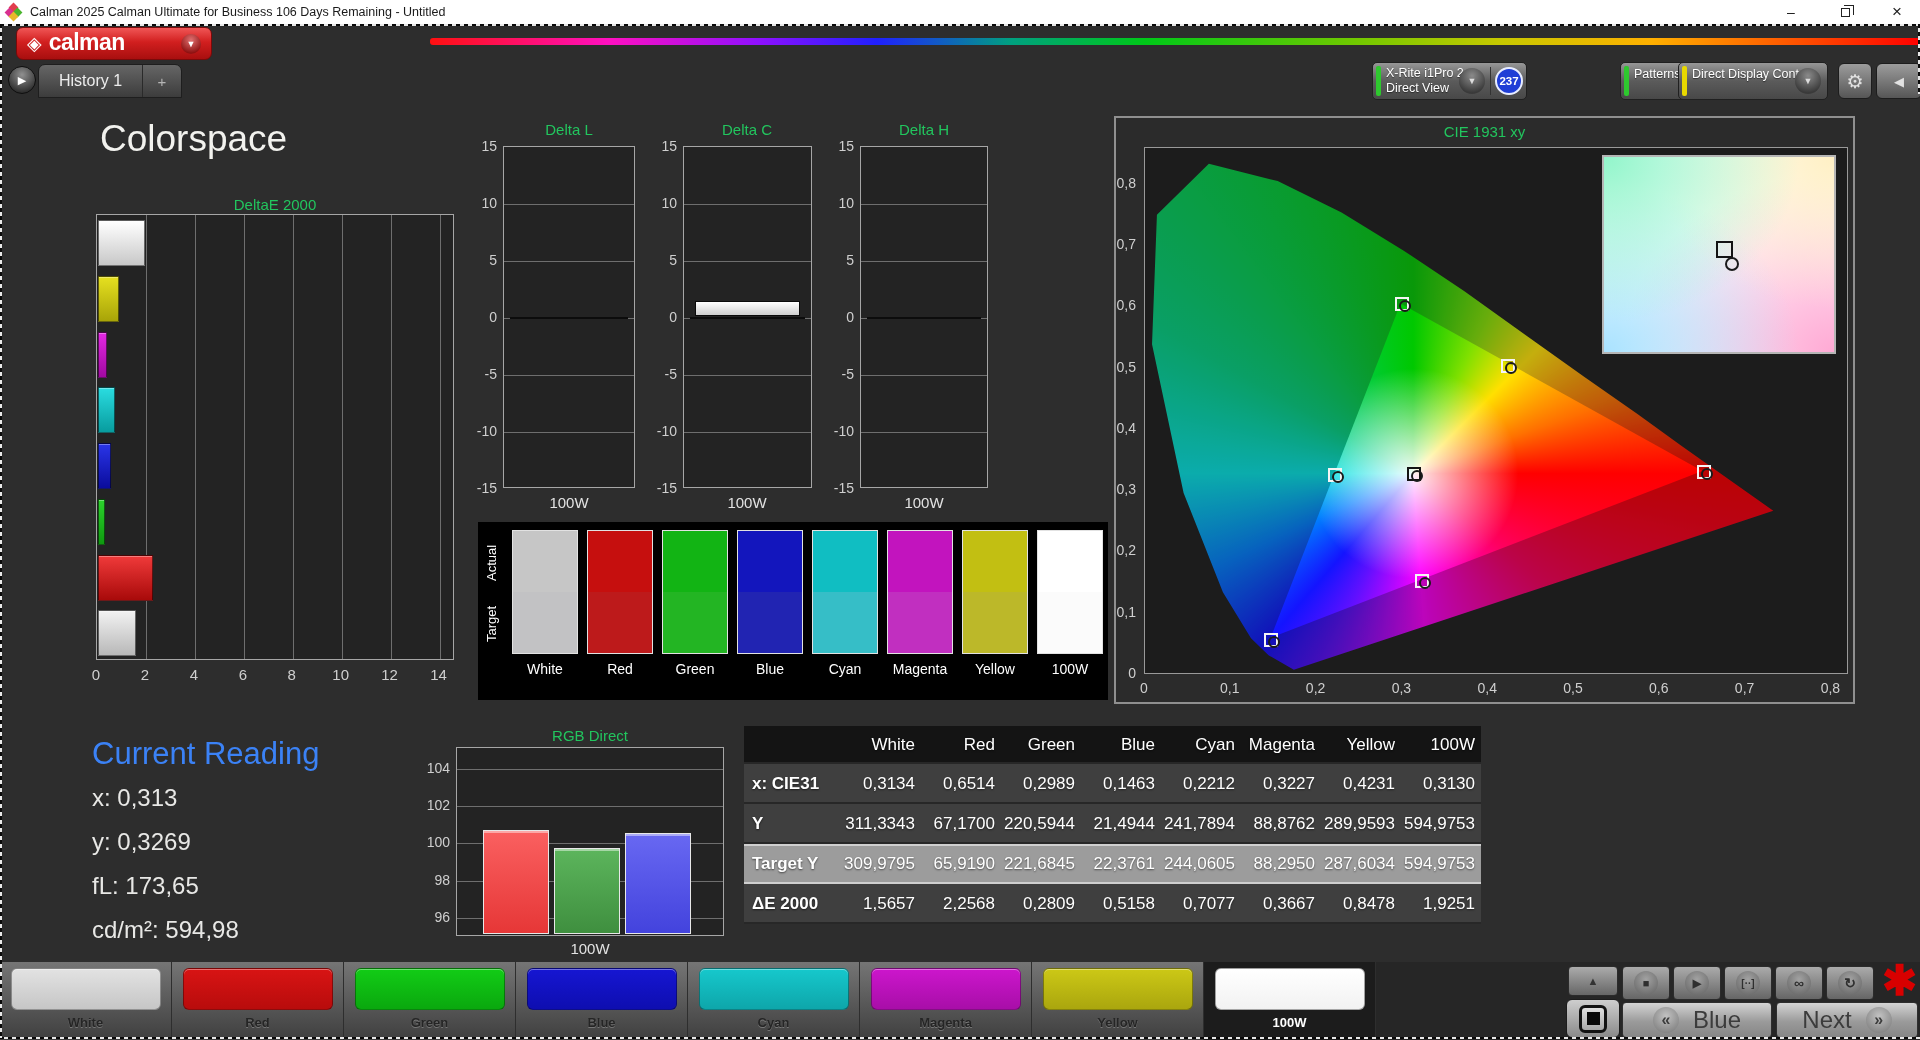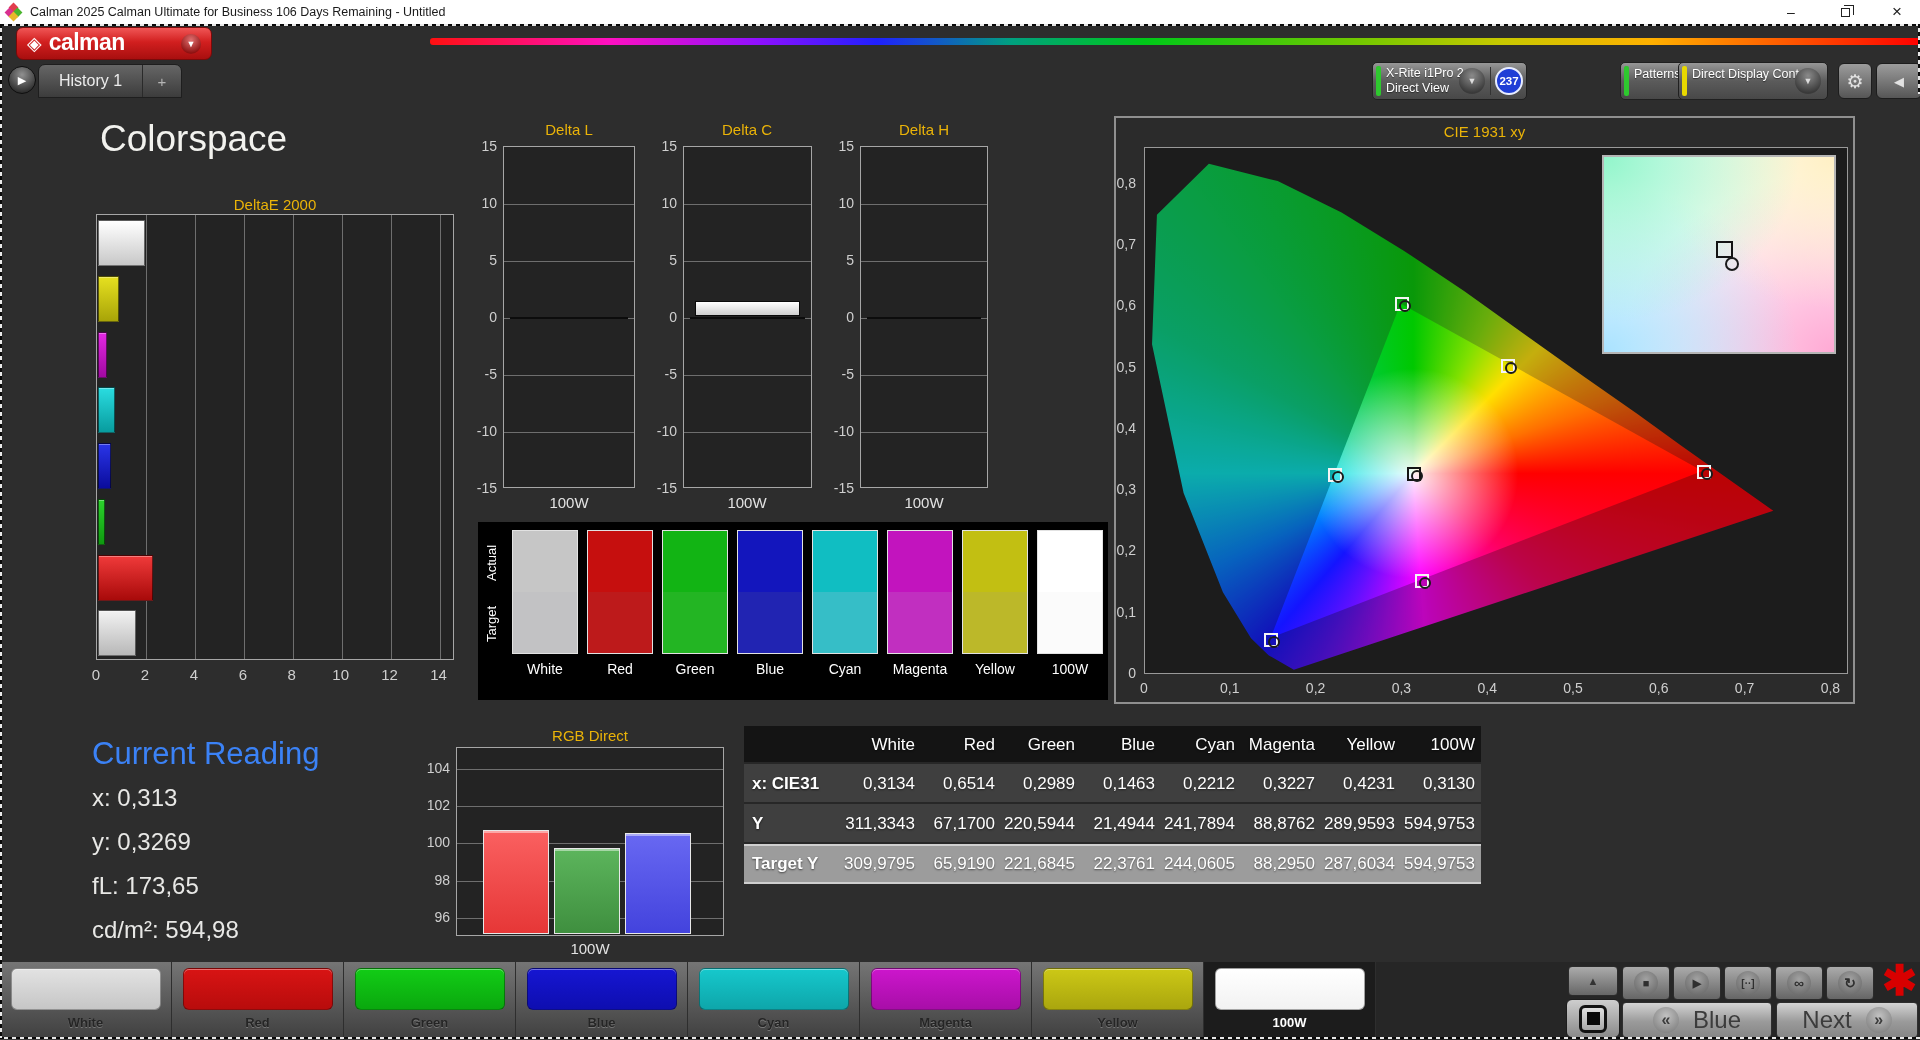--- a/index.html
+++ b/index.html
@@ -35,21 +35,21 @@
 .dd{position:absolute;top:62px;height:38px;background:linear-gradient(180deg,#979797,#5b5b5b 50%,#484848);border:1px solid #202020;border-radius:5px;color:#fff}
 .dd .lbar{position:absolute;left:3px;top:3px;bottom:3px;width:5px;border-radius:2px}
 .ddtext{position:absolute;left:13px;top:3px;font-size:12.5px;line-height:15px;white-space:nowrap;text-shadow:0 1px 1px rgba(0,0,0,.5)}
 .ddchev{position:absolute;width:26px;height:26px;border-radius:50%;background:radial-gradient(circle at 50% 30%,#8a8a8a,#3a3a3a 75%);color:#ddd;font-size:9px;display:flex;align-items:center;justify-content:center}
 .vdiv{position:absolute;top:4px;bottom:4px;width:1px;background:#333}
 .badge{position:absolute;width:28px;height:28px;border-radius:50%;background:#1f3ed6;border:2px solid #e8edff;color:#fff;font-size:11.5px;font-weight:bold;display:flex;align-items:center;justify-content:center}
 .sqbtn{position:absolute;top:63px;height:36px;background:linear-gradient(180deg,#9c9c9c,#565656);border:1px solid #1d1d1d;border-radius:6px;color:#e2e2e2;display:flex;align-items:center;justify-content:center}
 
 
 .page-title{position:absolute;left:100px;top:118px;font-size:37px;color:#f2f2ee}
-.chart-title{position:absolute;font-size:15px;color:#eab308;text-align:right;transform:translateX(-50%);white-space:nowrap}
+.chart-title{position:absolute;font-size:15px;color:#22c55e;text-align:right;transform:translateX(-50%);white-space:nowrap}
 .xlabel{position:absolute;font-size:15px;color:#e2e2e2;transform:translateX(-50%);white-space:nowrap}
 
 
 .plot{position:absolute;background:#232323;border:1px solid #a6a6a6}
 .vgrid{position:absolute;top:0;bottom:0;width:1px;background:#6e6e6e}
 .hgrid{position:absolute;left:0;right:0;height:1px;background:#6e6e6e}
 .hbar{position:absolute;left:1px;border:1px solid rgba(0,0,0,.55);box-shadow:inset 0 1px rgba(255,255,255,.35)}
 .xt{position:absolute;transform:translateX(-50%);top:2px;font-size:15px;color:#cfcfcf}
 .yt{position:absolute;right:calc(100% + 7px);font-size:14px;color:#cfcfcf;white-space:nowrap}
 .zero{position:absolute;left:6px;right:6px;height:2px;background:#0c0c0c}
@@ -439,20 +439,31 @@
       <div class="tlabel">Target Y</div>
       <div class="tcell">309,9795</div>
       <div class="tcell">65,9190</div>
       <div class="tcell">221,6845</div>
       <div class="tcell">22,3761</div>
       <div class="tcell">244,0605</div>
       <div class="tcell">88,2950</div>
       <div class="tcell">287,6034</div>
       <div class="tcell">594,9753</div>
     </div>
+    <div class="trow">
+      <div class="tlabel">ΔE 2000</div>
+      <div class="tcell">1,5657</div>
+      <div class="tcell">2,2568</div>
+      <div class="tcell">0,2809</div>
+      <div class="tcell">0,5158</div>
+      <div class="tcell">0,7077</div>
+      <div class="tcell">0,3667</div>
+      <div class="tcell">0,8478</div>
+      <div class="tcell">1,9251</div>
+    </div>
   </div>
 
 <div id="bottom-bar">
   <div id="pattern-bar">
       <div class="pbtn">
         <div class="pchip" style="background: linear-gradient(rgb(226, 226, 226), rgb(198, 198, 198));"></div>
         <div class="plabel">White</div>
       </div>
       <div class="pbtn">
         <div class="pchip" style="background: linear-gradient(rgb(216, 20, 20), rgb(184, 12, 12));"></div>

